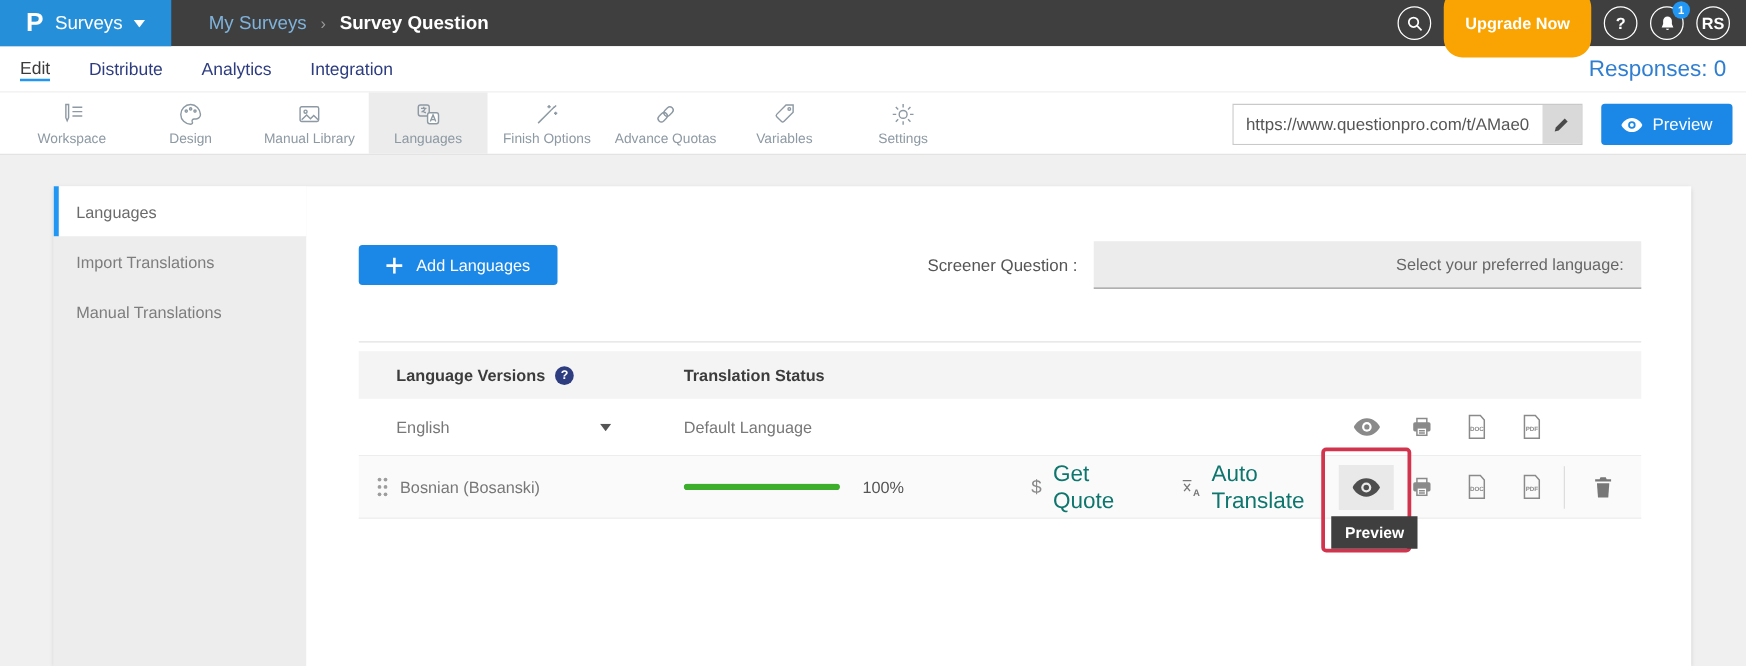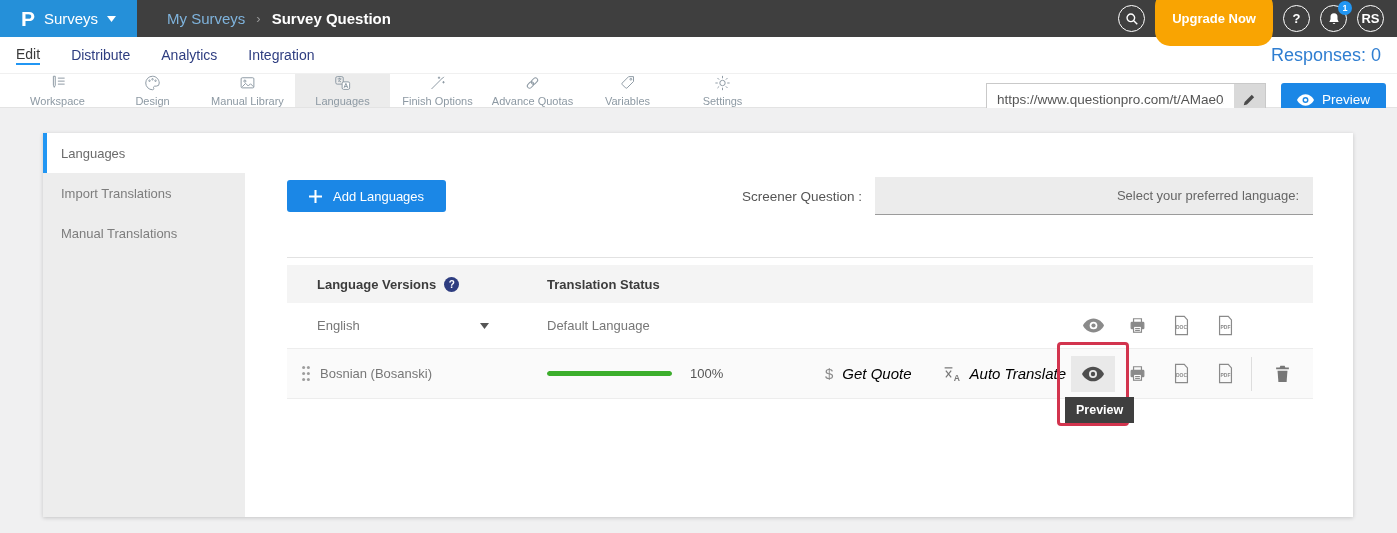--- a/index.html
+++ b/index.html
@@ -20,21 +20,21 @@
   .bell-wrap { position:relative; }
   .badge { position:absolute; top:-4px; right:-5px; background:#2196f3; color:#fff; font-size:9px; width:14px; height:14px; border-radius:50%; display:flex; align-items:center; justify-content:center; font-weight:700; }
 
   
   .navbar { height:36px; background:#fff; display:flex; align-items:center; padding:0 16px; }
   .nav-tab { font-size:14px; color:#2e3d80; margin-right:31px; cursor:pointer; padding-bottom:1px; }
   .nav-tab.active { color:#3a3a3a; border-bottom:2px solid #2196f3; }
   .responses { margin-left:auto; color:#2f7ed1; font-size:18px; }
 
   
-  .toolbar { height:35px; background:#fff; border-top:1px solid #f0f0f0; border-bottom:1px solid #e3e3e3; display:flex; align-items:stretch; padding-left:10px; position:relative; }
+  .toolbar { height:51px; background:#fff; border-top:1px solid #f0f0f0; border-bottom:1px solid #e3e3e3; display:flex; align-items:stretch; padding-left:10px; position:relative; }
   .tool-item { width:95px; display:flex; flex-direction:column; align-items:center; justify-content:center; gap:3px; color:#8d99a3; font-size:11px; cursor:pointer; }
   .tool-item.active { background:#ececec; }
   .tool-item svg { width:21px; height:21px; stroke:#8d99a3; fill:none; stroke-width:1.3; }
   .toolbar-right { position:absolute; right:11px; top:9px; display:flex; gap:15px; align-items:center; }
   .url-box { display:flex; border:1px solid #c9c9c9; background:#fff; height:33px; }
   .url-input { width:247px; border:none; padding:0 10px; font-size:13.5px; color:#555; outline:none; background:#fff; font-family:inherit; }
   .url-edit { width:31px; background:#d9d9d9; border:none; display:flex; align-items:center; justify-content:center; cursor:pointer; }
   .preview-btn { background:#1b87e6; color:#fff; border:none; border-radius:3px; padding:0 16px; height:33px; font-size:13.5px; display:flex; align-items:center; gap:8px; cursor:pointer; font-family:inherit; }
 
   
@@ -63,21 +63,21 @@
   .row-caret { margin-left:auto; margin-right:58px; color:#555; cursor:pointer; display:flex; }
   .drag { margin-right:9px; cursor:grab; display:flex; }
   .col-lang.with-drag { padding-left:14px; }
 
   .pbar { width:125px; height:5px; background:#e0e0e0; border-radius:3px; overflow:hidden; }
   .pfill { height:100%; background:#3cae2c; border-radius:3px; }
   .pct { margin-left:18px; color:#555; }
 
   .quote-group { display:flex; align-items:center; gap:9px; margin-left:48px; cursor:pointer; }
   .dollar { color:#8a8a8a; font-size:15px; }
-  .link-label { color:#000000; font-size:15px;font-style:italic; }
+  .link-label { color:#0f766e; font-size:18px; }
   .translate-group { display:flex; align-items:center; gap:8px; margin-left:30px; cursor:pointer; }
 
   .actions { display:flex; align-items:center; margin-left:auto; }
   .slot { width:44px; display:flex; justify-content:center; align-items:center; cursor:pointer; }
   .slot-trash { width:62px; display:flex; justify-content:center; align-items:center; border-left:1px solid #ddd; height:34px; margin-left:4px; cursor:pointer; }
   .slot-trash.ghost { visibility:hidden; }
 
   .eye-cell { position:relative; }
   .eye-bg { background:#e9e9e9; width:44px; height:36px; display:flex; align-items:center; justify-content:center; }
   .hl-box { position:absolute; left:-14px; top:-14px; width:72px; height:84px; border:3px solid #d2344e; border-radius:4px; pointer-events:none; z-index:2; }

